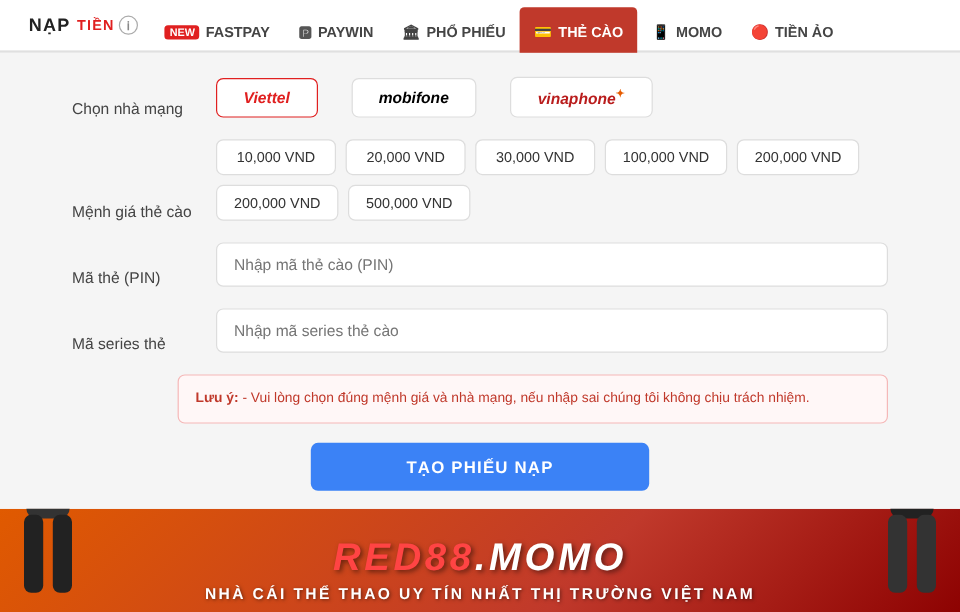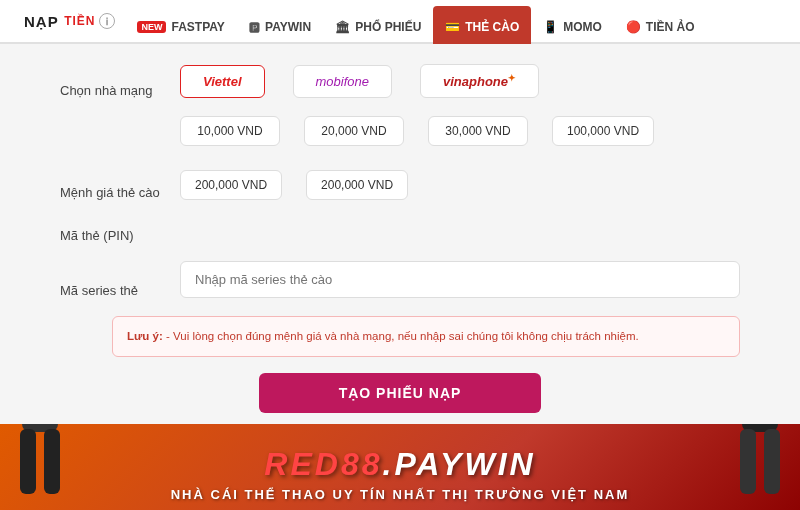--- a/index.html
+++ b/index.html
@@ -111,21 +111,21 @@
     }
     .network-btn.active {
       border-color: #e02020;
       color: #e02020;
     }
 
     
     .denom-grid {
       display: flex;
       flex-wrap: wrap;
-      gap: 24px;
+      gap: 8px;
     }
     .denom-btn {
       border: 1.5px solid #ddd;
       border-radius: 6px;
       background: #fff;
       padding: 7px 14px;
       font-size: 12px;
       color: #333;
       cursor: pointer;
       min-width: 100px;
@@ -145,34 +145,34 @@
     }
 
     
     .note-box {
       background: #fff7f7;
       border: 1px solid #f5b8b8;
       border-radius: 6px;
       padding: 10px 14px;
       font-size: 11.5px;
       color: #c0392b;
-      margin-left: 52px;
+      margin-left: 88px;
       margin-bottom: 16px;
       line-height: 1.6;
     }
     .note-box strong { font-weight: 700; }
 
     
     .submit-row {
       display: flex;
       justify-content: center;
       margin-bottom: 0;
     }
     .submit-btn {
-      background: #be185d;
+      background: #3b82f6;
       color: #fff;
       border: none;
       border-radius: 6px;
       padding: 12px 80px;
       font-size: 14px;
       font-weight: bold;
       letter-spacing: 1px;
       cursor: pointer;
       text-transform: uppercase;
     }
@@ -262,42 +262,46 @@
 
   <div class="main-content content-area">
 
     <div class="form-row">
       <div class="form-label">Chọn nhà mạng</div>
       <div class="form-control network-options">
         <button class="network-btn active">
           <span style="color:#e02020;font-style:italic;font-weight:900;">Viettel</span>
         </button>
         <button class="network-btn">
-          <span style="color:#a21caf;font-style:italic;font-weight:400;">mobifone</span>
+          <span style="color:#000000;font-style:italic;font-weight:700;">mobifone</span>
         </button>
         <button class="network-btn">
           <span style="color:#b91c1c;font-style:italic;font-weight:900;">vinaphone</span><sup style="font-size:9px;color:#e65c00;">✦</sup>
         </button>
       </div>
     </div>
 
     <div class="form-row">
       <div class="form-label">Mệnh giá thẻ cào</div>
       <div class="form-control denom-grid">
         <button class="denom-btn">10,000 VND</button>
         <button class="denom-btn">20,000 VND</button>
         <button class="denom-btn">30,000 VND</button>
         <button class="denom-btn">100,000 VND</button>
         <button class="denom-btn">200,000 VND</button>
         <button class="denom-btn">200,000 VND</button>
+        <button class="denom-btn">500,000 VND</button>
       </div>
     </div>
 
     <div class="form-row">
       <div class="form-label">Mã thẻ (PIN)</div>
+      <div class="form-control">
+        <input type="text" class="text-input" placeholder="Nhập mã thẻ cào (PIN)" style="">
+      </div>
     </div>
 
     <div class="form-row">
       <div class="form-label">Mã series thẻ</div>
       <div class="form-control">
         <input type="text" class="text-input" placeholder="Nhập mã series thẻ cào" style="">
       </div>
     </div>
 
     <div class="note-box">
@@ -307,21 +311,21 @@
 
     <div class="submit-row">
       <button class="submit-btn">
         <span>TẠO PHIẾU NẠP</span>
       </button>
     </div>
   </div>
 
   <div class="footer-banner">
     <div class="footer-logo">
-      <span style="color:#ff4444;">RED88</span><span style="color:#fff;">.PAYWIN</span>
+      <span style="color:#ff4444;">RED88</span><span style="color:#fff;">.MOMO</span>
     </div>
     <div class="footer-sub">NHÀ CÁI THỂ THAO UY TÍN NHẤT THỊ TRƯỜNG VIỆT NAM</div>
 
     <div style="position:absolute;left:0;bottom:0;width:80px;height:200px;pointer-events:none;z-index:5;">
       <svg viewBox="0 0 80 200" width="80" height="200">
 
         <ellipse cx="40" cy="30" rx="18" ry="20" fill="#d4a0a0"></ellipse>
         <rect x="22" y="48" width="36" height="60" rx="8" fill="#333"></rect>
         <rect x="20" y="105" width="16" height="65" rx="6" fill="#222"></rect>
         <rect x="44" y="105" width="16" height="65" rx="6" fill="#222"></rect>

